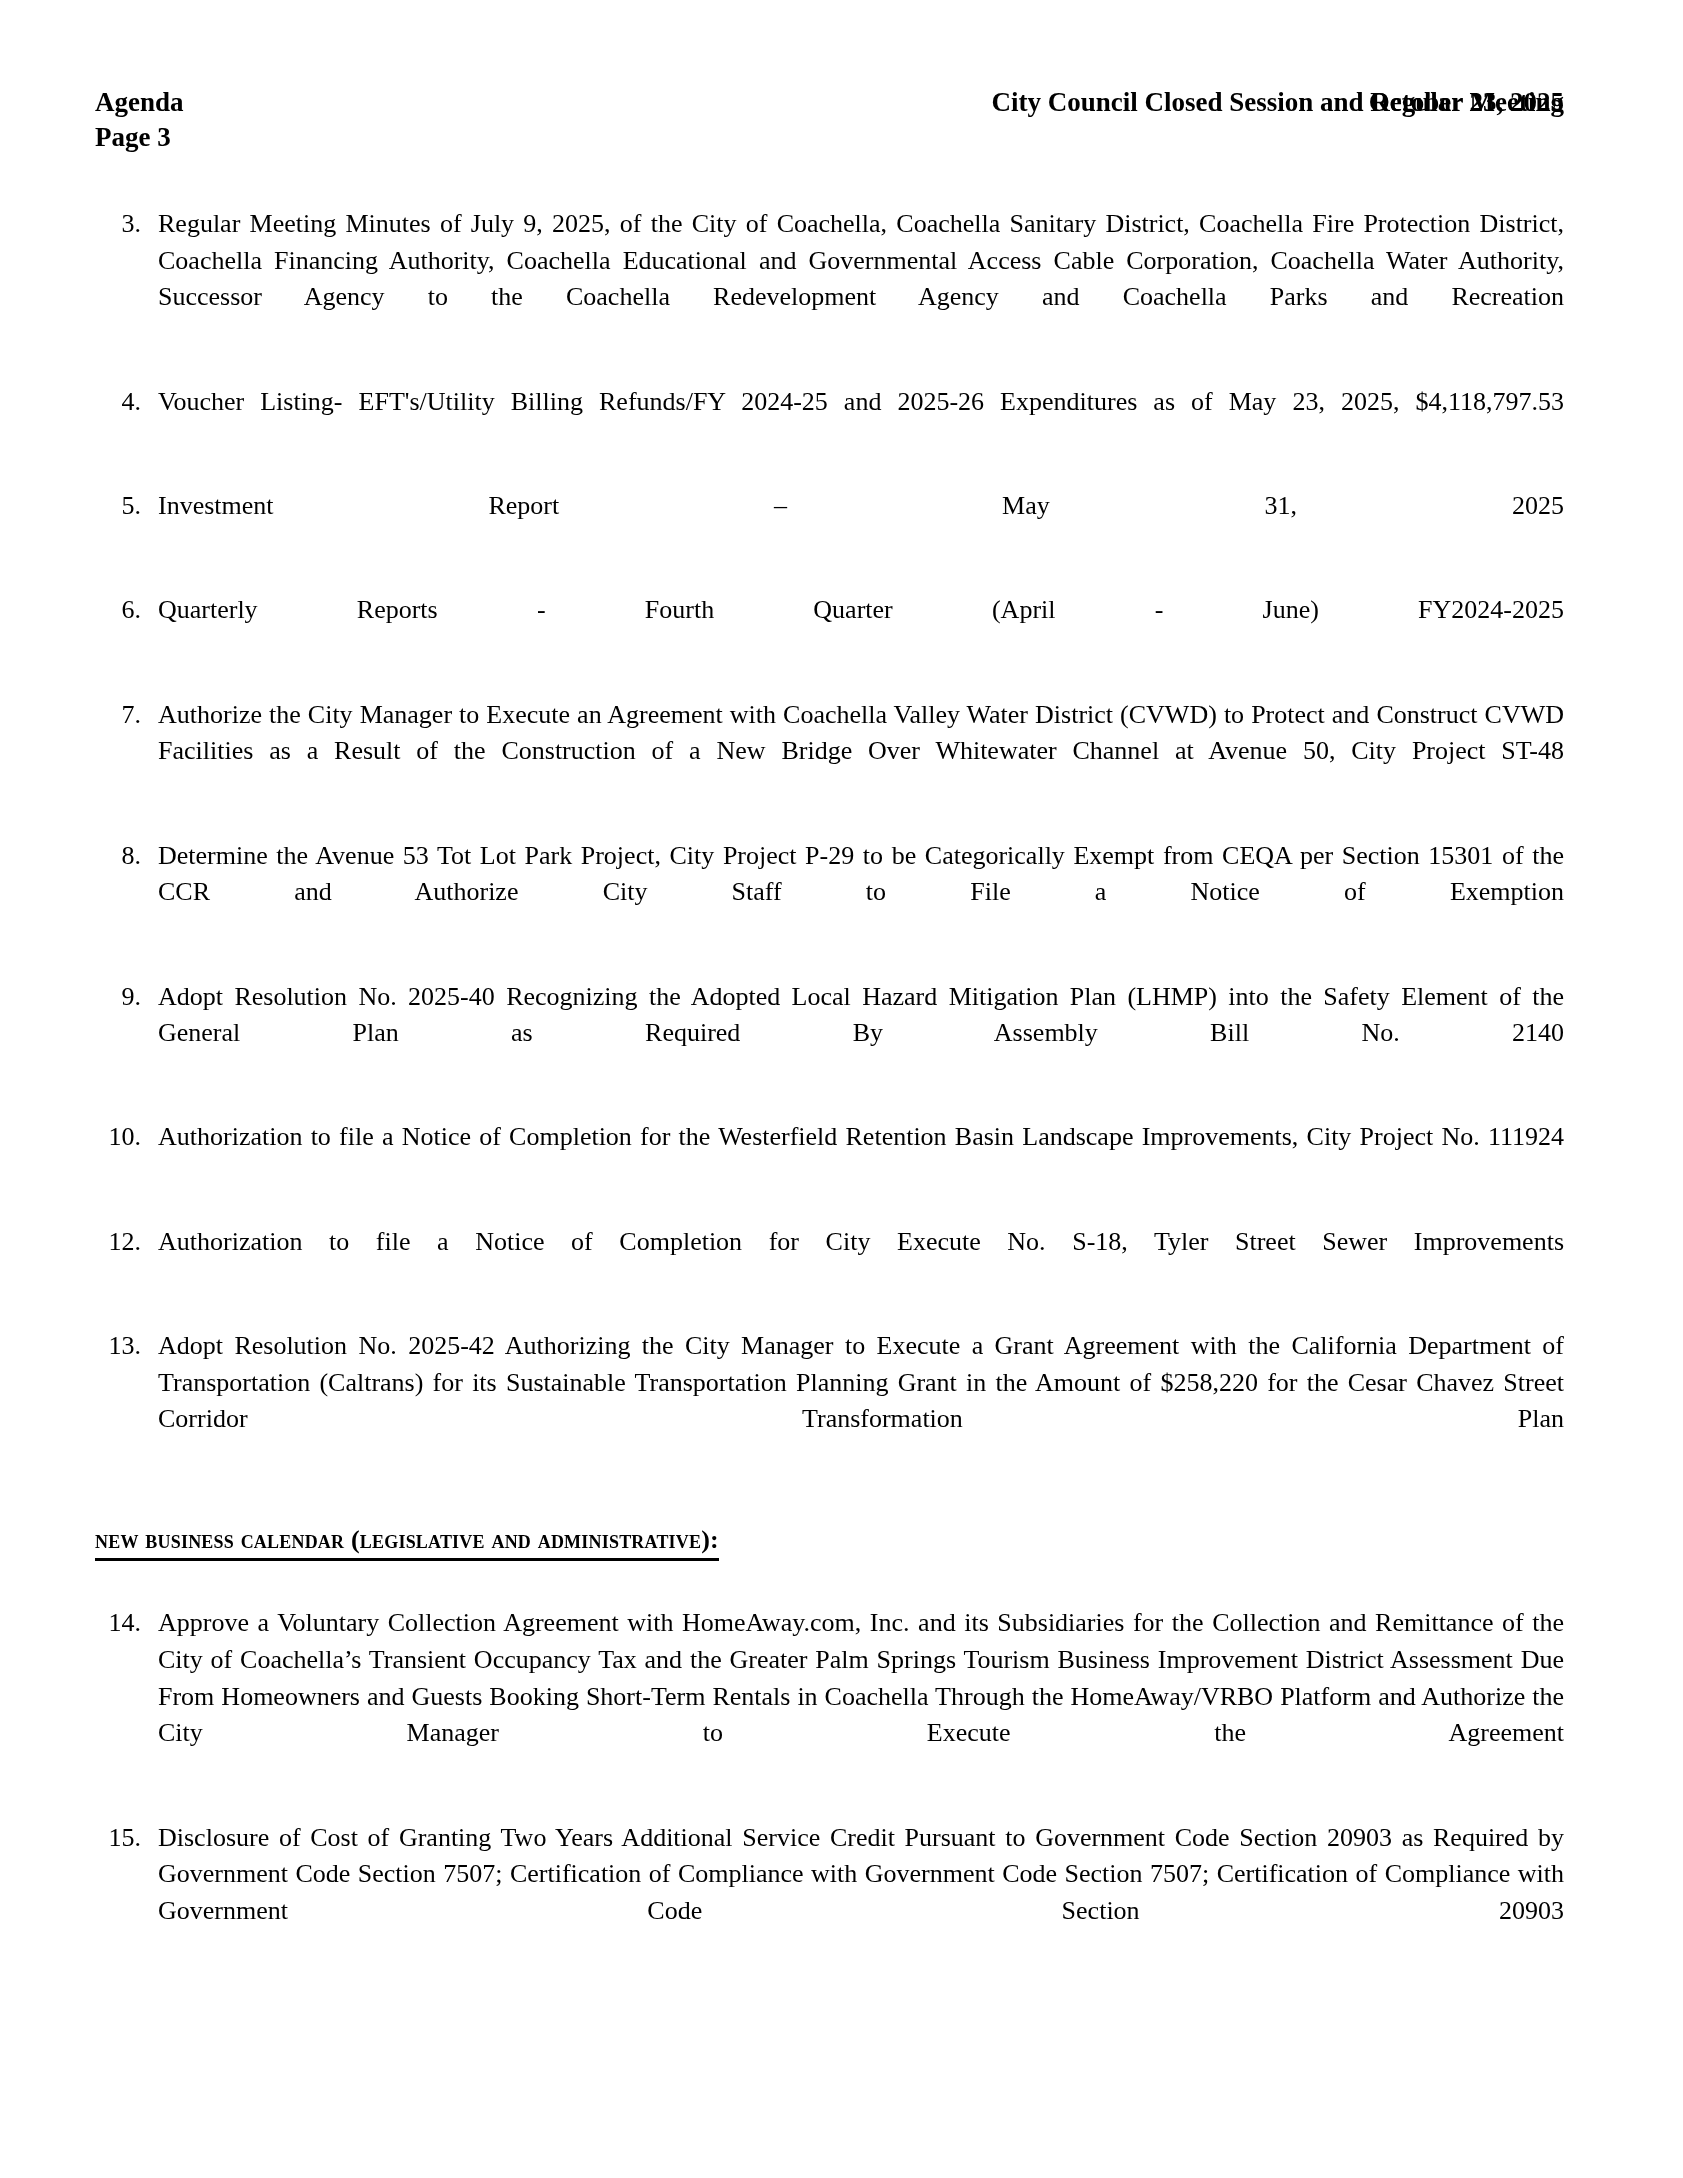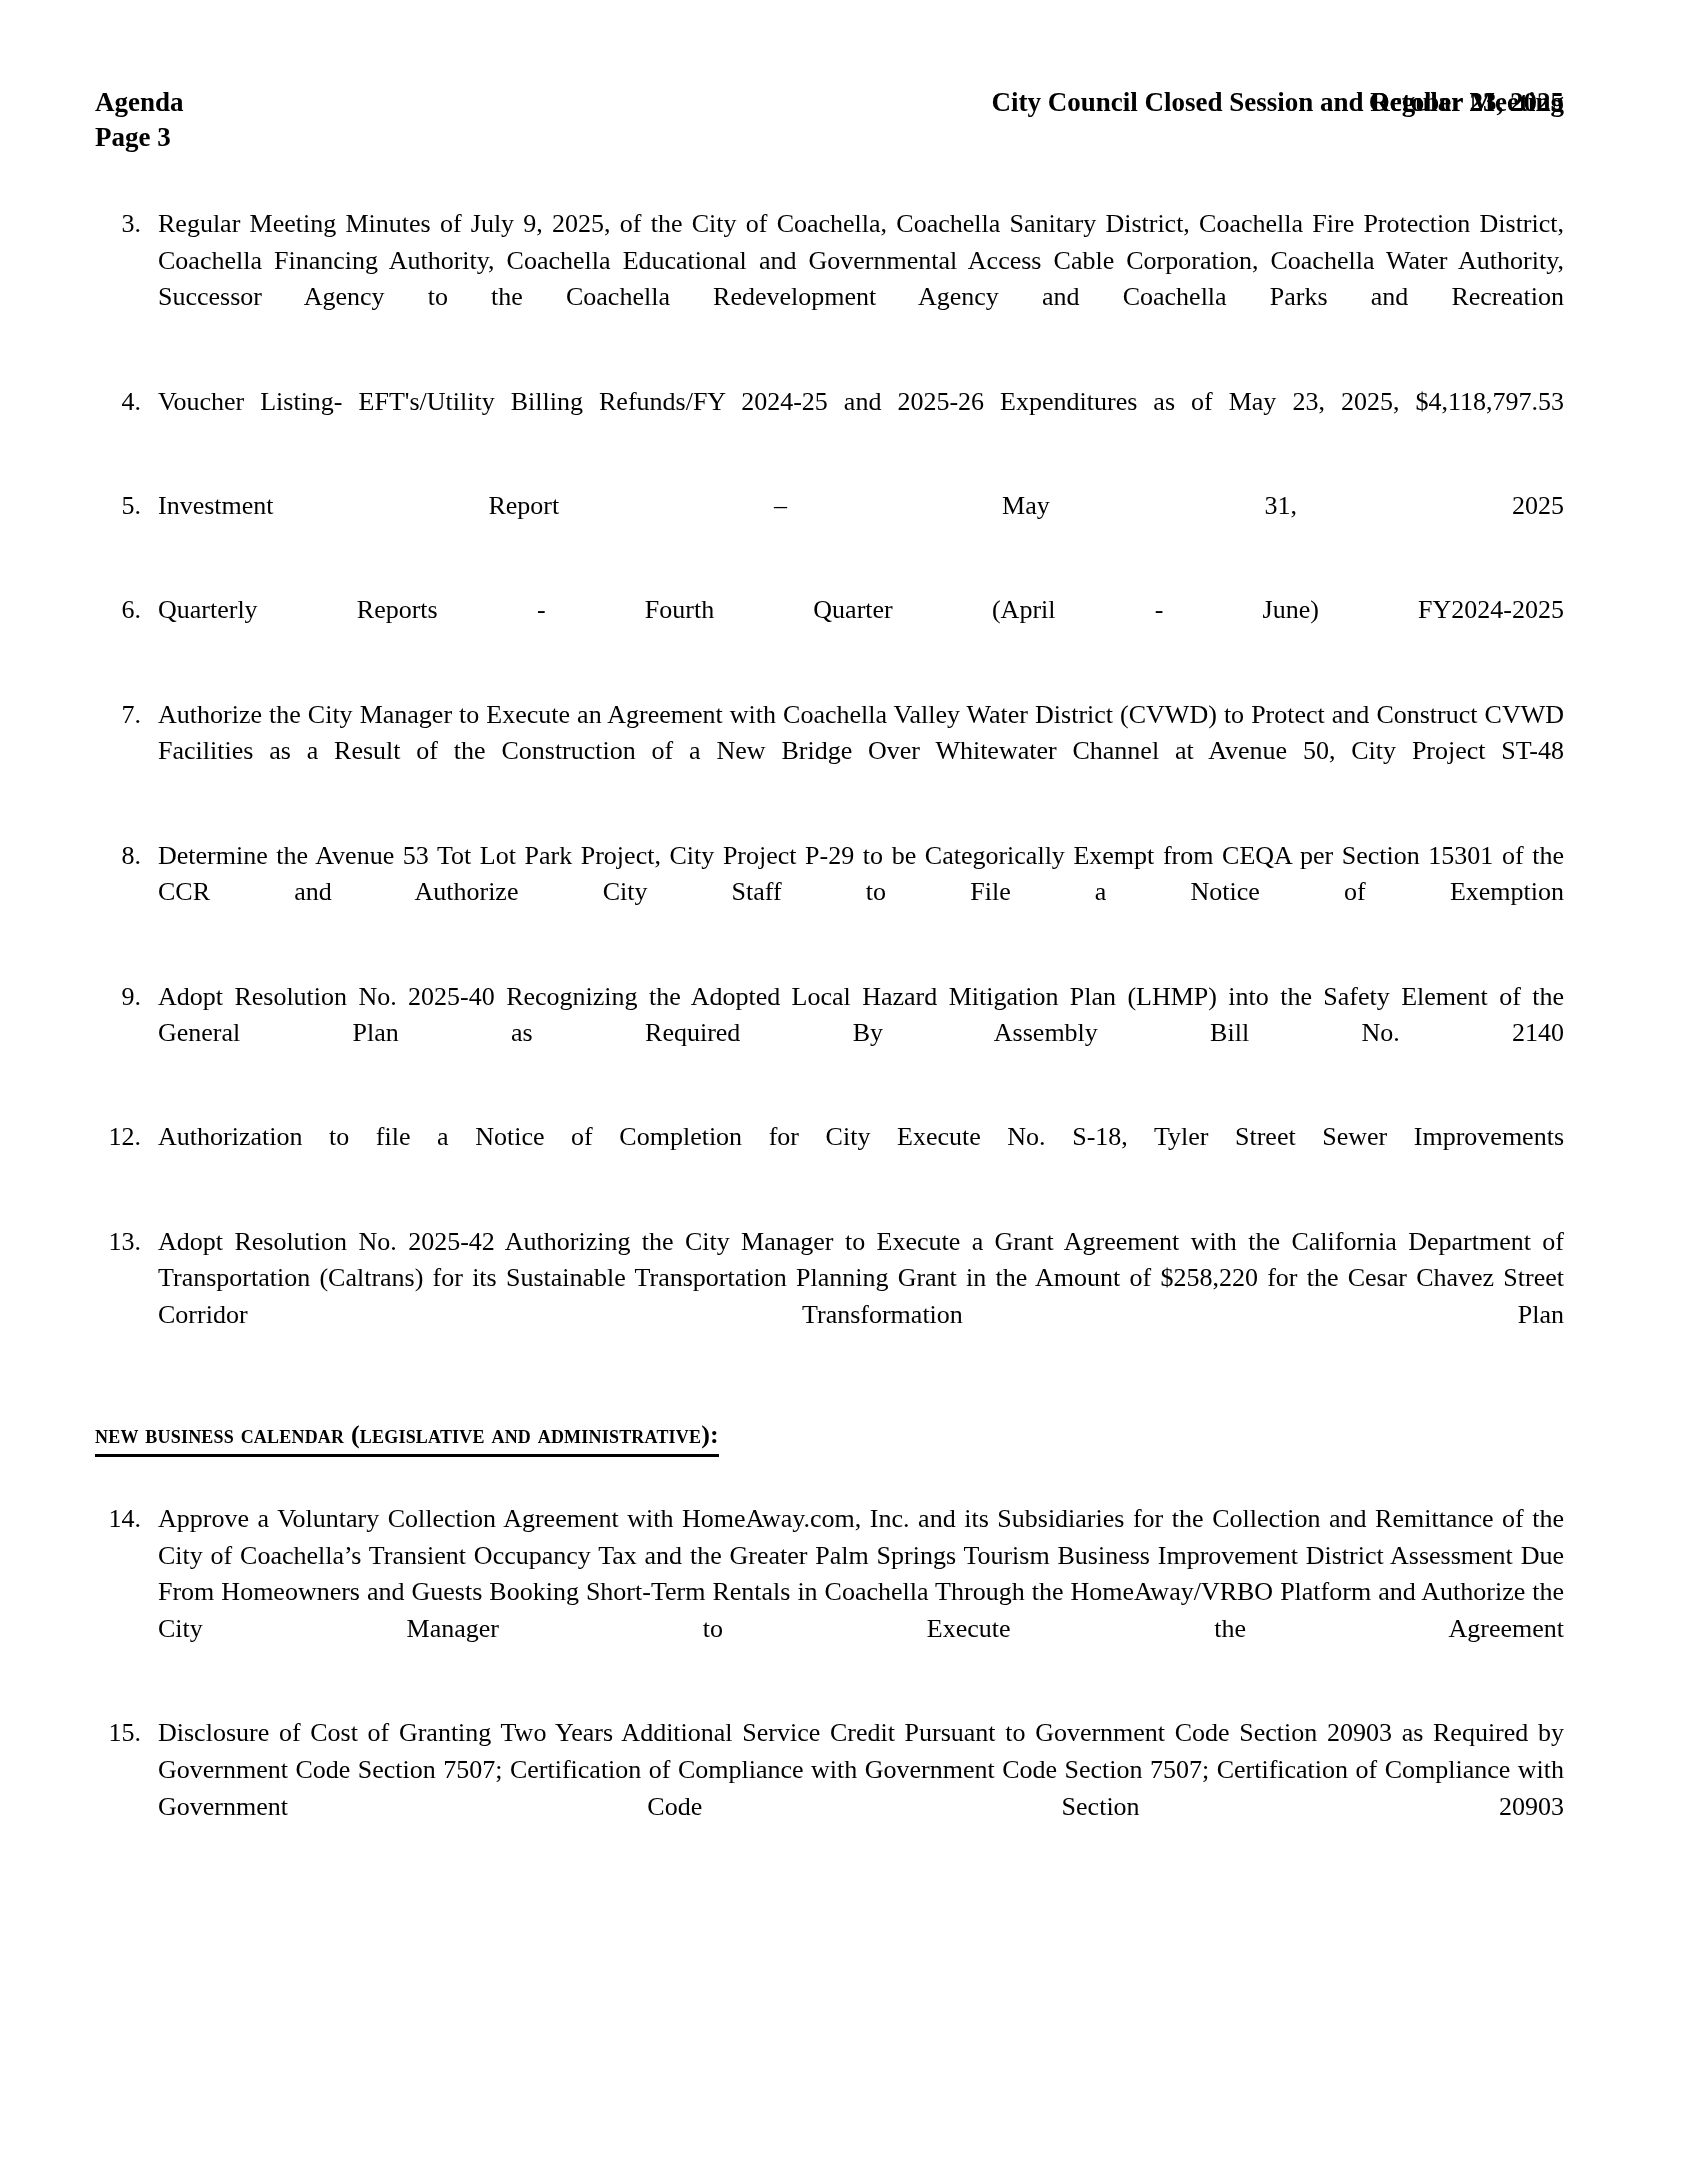--- a/index.html
+++ b/index.html
@@ -137,20 +137,24 @@
     </li>
     <li class="agenda-item">
       <span class="num">8.</span>
       <span class="txt">Determine the Avenue 53 Tot Lot Park Project, City Project P-29 to be Categorically Exempt from CEQA per Section 15301 of the CCR and Authorize City Staff to File a Notice of Exemption</span>
     </li>
     <li class="agenda-item">
       <span class="num">9.</span>
       <span class="txt">Adopt Resolution No. 2025-40 Recognizing the Adopted Local Hazard Mitigation Plan (LHMP) into the Safety Element of the General Plan as Required By Assembly Bill No. 2140</span>
     </li>
     <li class="agenda-item">
+      <span class="num">10.</span>
+      <span class="txt">Authorization to file a Notice of Completion for the Westerfield Retention Basin Landscape Improvements, City Project No. 111924</span>
+    </li>
+    <li class="agenda-item">
       <span class="num">12.</span>
       <span class="txt">Authorization to file a Notice of Completion for City Execute No. S-18, Tyler Street Sewer Improvements</span>
     </li>
     <li class="agenda-item">
       <span class="num">13.</span>
       <span class="txt">Adopt Resolution No. 2025-42 Authorizing the City Manager to Execute a Grant Agreement with the California Department of Transportation (Caltrans) for its Sustainable Transportation Planning Grant in the Amount of $258,220 for the Cesar Chavez Street Corridor Transformation Plan</span>
     </li>
   </ol>
 
   <div class="heading-row">

